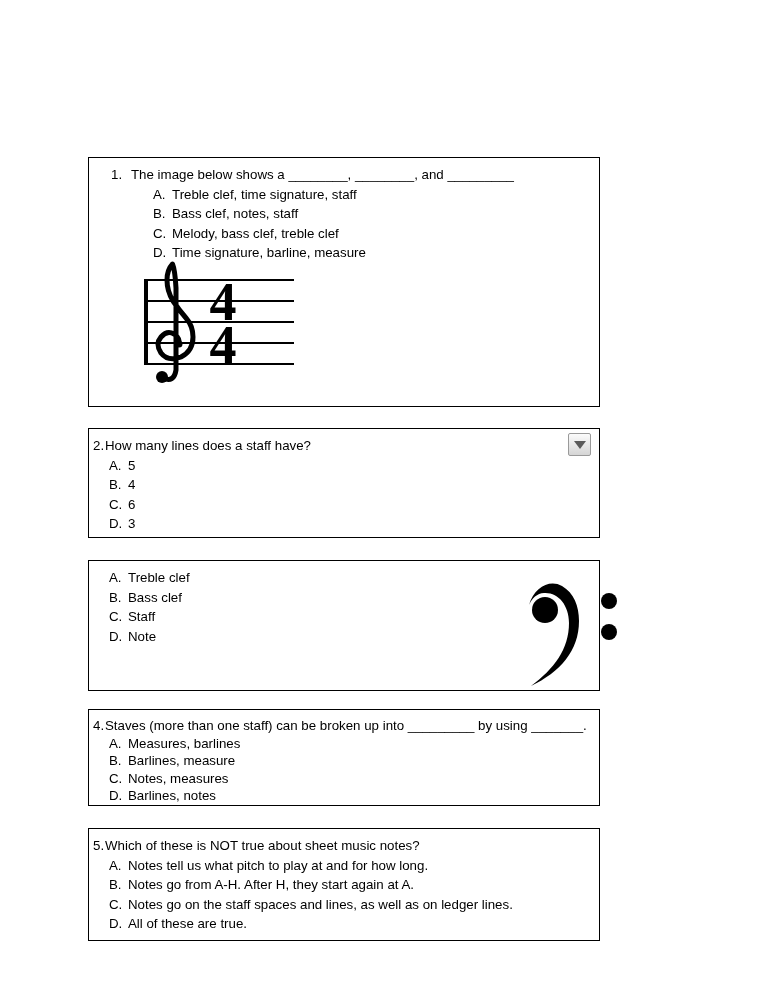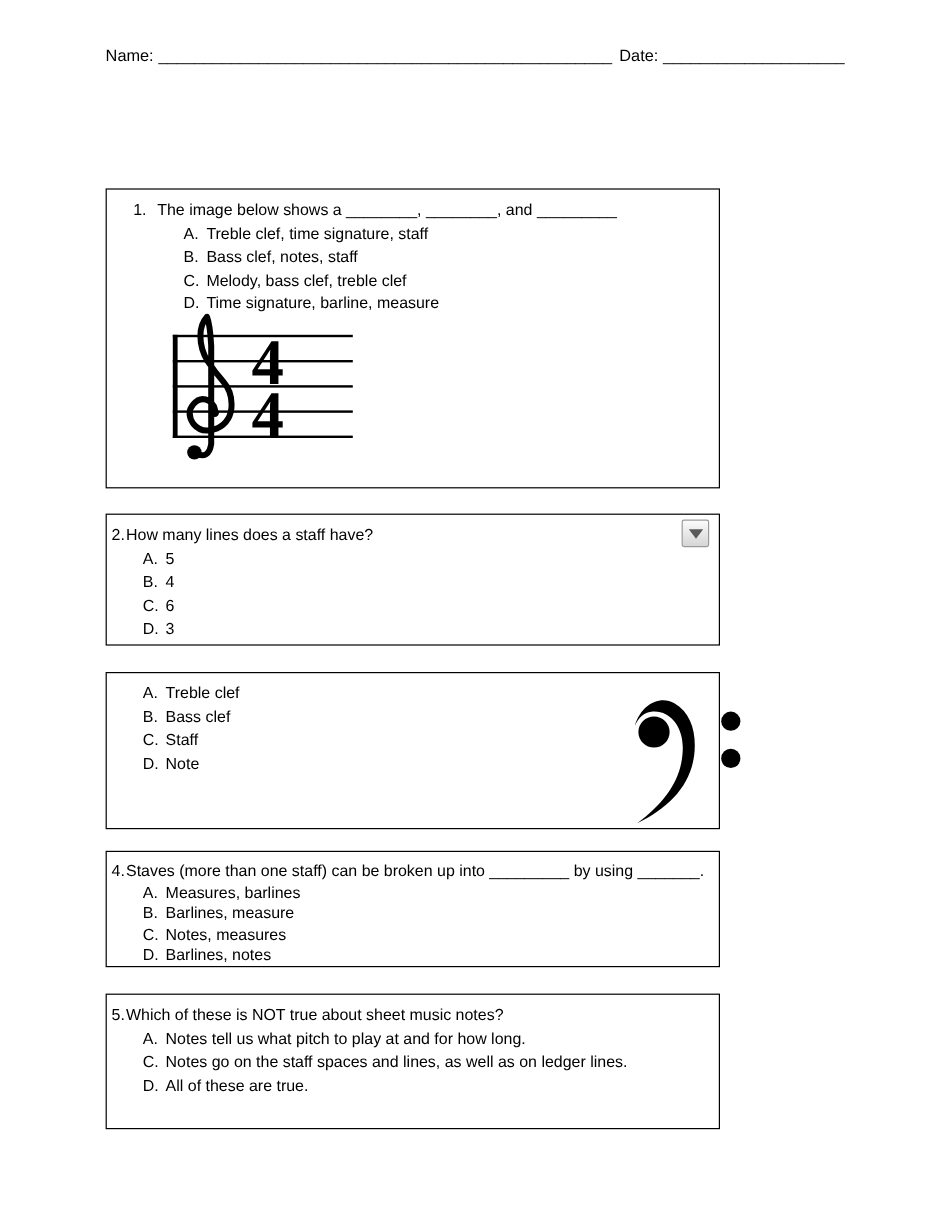--- a/index.html
+++ b/index.html
@@ -20,21 +20,21 @@
     text-align:center; font-size:18px; color:#434343;
   }
   .qbox {
     position:absolute; left:88px; width:512px; box-sizing:border-box;
     border:1.5px solid #000; background:#fff; padding-top:7px;
   }
   .qline { line-height:19.6px; margin-left:4px; }
   .qline.q1 { margin-left:22px; }
   .num  { display:inline-block; width:12px; }
   .num1 { display:inline-block; width:20px; }
-  .opt  { line-height:19.6px; margin-left:30px; }
+  .opt  { line-height:19.6px; margin-left:20px; }
   .opt.o1 { margin-left:64px; }
   .letter { display:inline-block; width:19px; }
   .tight .qline, .tight .opt { line-height:17.6px; }
   .staff-svg { position:absolute; left:52px; top:100px; }
   .bass-svg  { position:absolute; left:427px; top:18px; }
   .dropdown-btn {
     position:absolute; top:4px; right:8px; width:23px; height:23px;
     box-sizing:border-box; border:1px solid #9a9a9a; border-radius:2px;
     background:linear-gradient(#fbfbfb,#d5d5d5);
     display:flex; align-items:center; justify-content:center;
@@ -45,23 +45,20 @@
     border-left:6px solid transparent; border-right:6px solid transparent;
     border-top:8px solid #5a5a5a;
   }
   .ts-num { font-family:"Liberation Serif", serif; font-weight:bold; }
 </style>
 </head>
 <body>
 
 <div class="page">
 
-  <div class="header-row">
-    <span class="lbl">Name:</span><span class="blank">__________________________________________________</span><span class="lbl date">Date:</span><span class="blank">____________________</span>
-  </div>
 
 
   <div class="qbox" style="top:157px;height:250px">
     <div class="qline q1">
       <span class="num1">1.</span><span>The image below shows a ________, ________, and _________</span>
     </div>
     <div class="opt o1"><span class="letter">A.</span><span>Treble clef, time signature, staff</span></div>
     <div class="opt o1"><span class="letter">B.</span><span>Bass clef, notes, staff</span></div>
     <div class="opt o1"><span class="letter">C.</span><span>Melody, bass clef, treble clef</span></div>
     <div class="opt o1"><span class="letter">D.</span><span>Time signature, barline, measure</span></div>
@@ -125,17 +122,18 @@
     <div class="opt"><span class="letter">B.</span><span>Barlines, measure</span></div>
     <div class="opt"><span class="letter">C.</span><span>Notes, measures</span></div>
     <div class="opt"><span class="letter">D.</span><span>Barlines, notes</span></div>
   </div>
 
   <div class="qbox" style="top:828px;height:113px">
     <div class="qline">
       <span class="num">5.</span><span>Which of these is NOT true about sheet music notes?</span>
     </div>
     <div class="opt"><span class="letter">A.</span><span>Notes tell us what pitch to play at and for how long.</span></div>
+    <div class="opt"><span class="letter">B.</span><span>Notes go from A-H. After H, they start again at A.</span></div>
     <div class="opt"><span class="letter">C.</span><span>Notes go on the staff spaces and lines, as well as on ledger lines.</span></div>
     <div class="opt"><span class="letter">D.</span><span>All of these are true.</span></div>
   </div>
 
 </div>
 
 </body></html>

